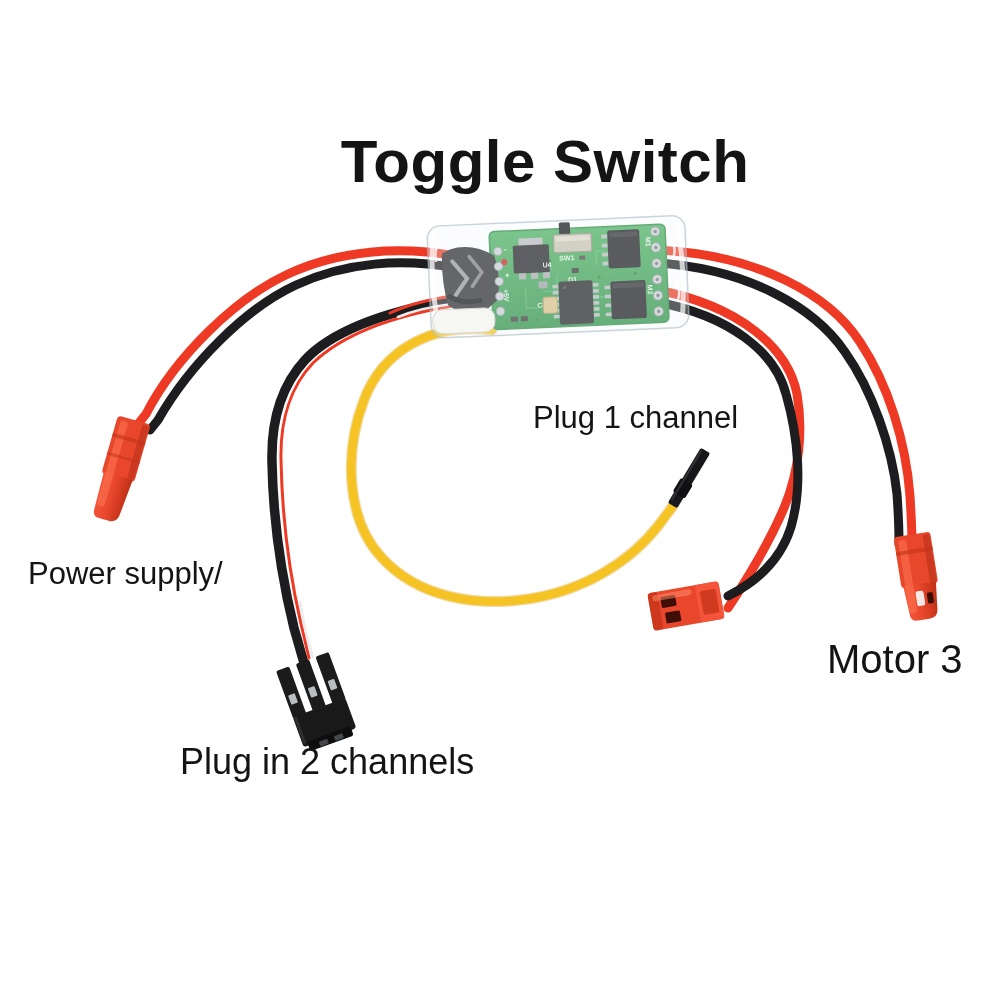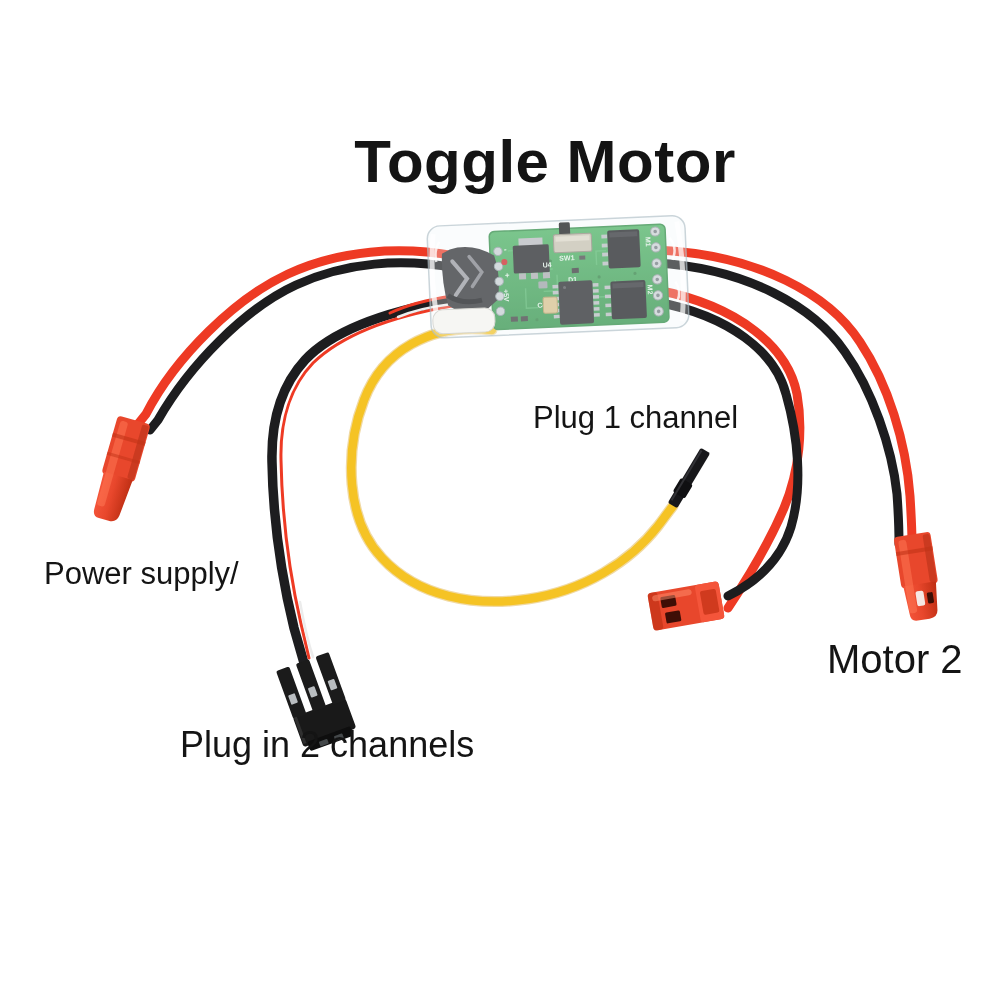--- a/index.html
+++ b/index.html
@@ -237,25 +237,25 @@
       <path d="M 240,0 Q 247,50 241,100" stroke="rgba(255,255,255,0.7)" stroke-width="5" fill="none"></path>
       <path d="M 232,16 q 8,10 2,22" stroke="rgba(255,255,255,0.8)" stroke-width="2.5" fill="none"></path>
       <path d="M 236,60 q 6,10 1,20" stroke="rgba(255,255,255,0.8)" stroke-width="2.5" fill="none"></path>
       <path d="M 2,10 q -6,8 -4,20" stroke="rgba(255,255,255,0.8)" stroke-width="2.5" fill="none"></path>
     </g>
 
     <rect x="-8" y="78" width="62" height="24" rx="10" fill="#f6f6f3" stroke="#d8d8d4"></rect>
   </g>
 </svg>
 
-  <div class="label title" style="left:545px;top:127px;">Toggle Motor</div>
-
-  <div class="label ann power-lines" style="left:44px;top:548px;text-align:center;">
+  <div class="label title" style="left:545px;top:127px;">Toggle Switch</div>
+
+  <div class="label ann power-lines" style="left:28px;top:548px;text-align:center;">
     <div>Power supply/</div>
   </div>
 
   <div class="label ann" style="left:533px;top:400px;">Plug 1 channel</div>
 
 
-  <div class="label ann-motor label" style="left:827px;top:636px;">Motor 2</div>
-
-  <div class="label ann-small" style="left:180px;top:724px;">Plug in 2 channels</div>
+  <div class="label ann-motor label" style="left:827px;top:636px;">Motor 3</div>
+
+  <div class="label ann-small" style="left:180px;top:741px;">Plug in 2 channels</div>
 </div>
 
 </body></html>

